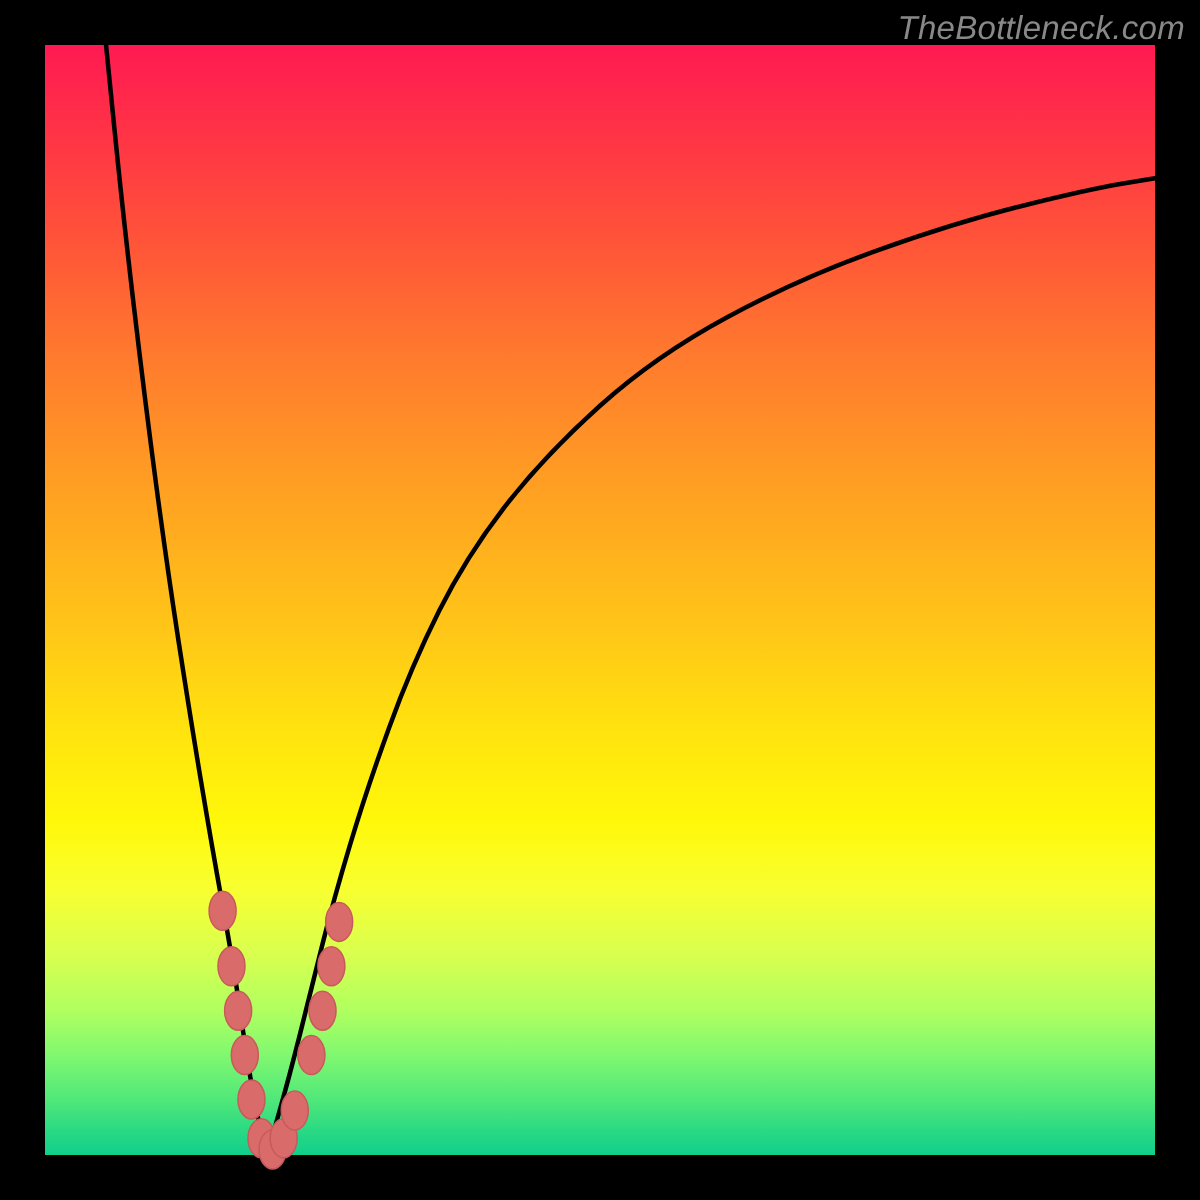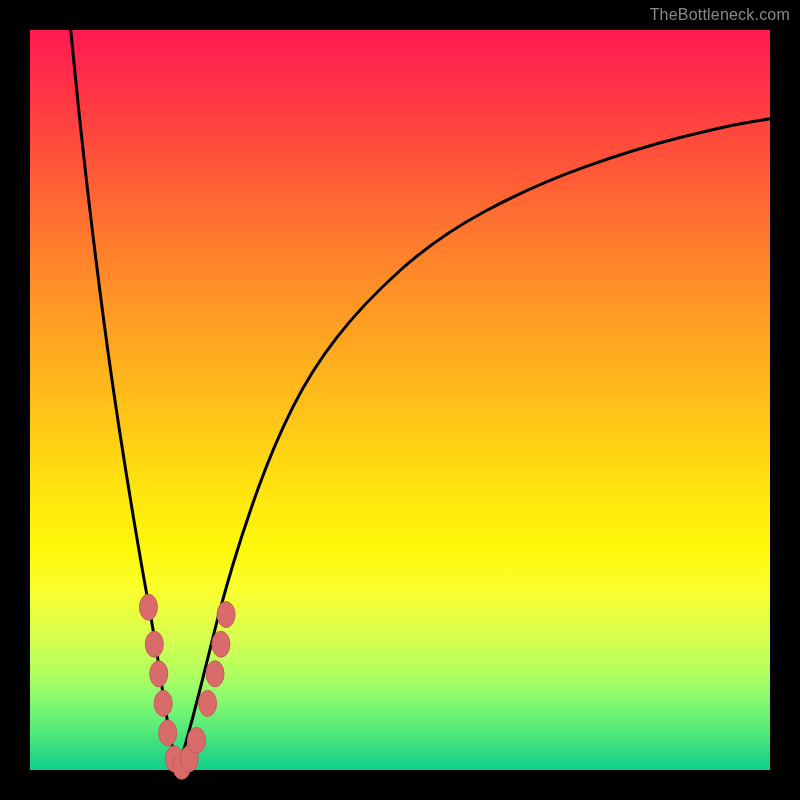--- a/index.html
+++ b/index.html
@@ -42,23 +42,24 @@
       #50e87a 95%,
       #28d884 98%,
       #10cf8c 100%
     );
   }
   .watermark {
     position: absolute;
     top: 6px;
     right: 10px;
     color: #888;
-    font-size: 16px;
+    font-size: 22px;
     letter-spacing: 0.2px;
     user-select: none;
+    font-style: italic;
   }
   svg.curve {
     position: absolute;
     left: 0;
     top: 0;
     width: 740px;
     height: 740px;
     overflow: visible;
   }
 </style>

